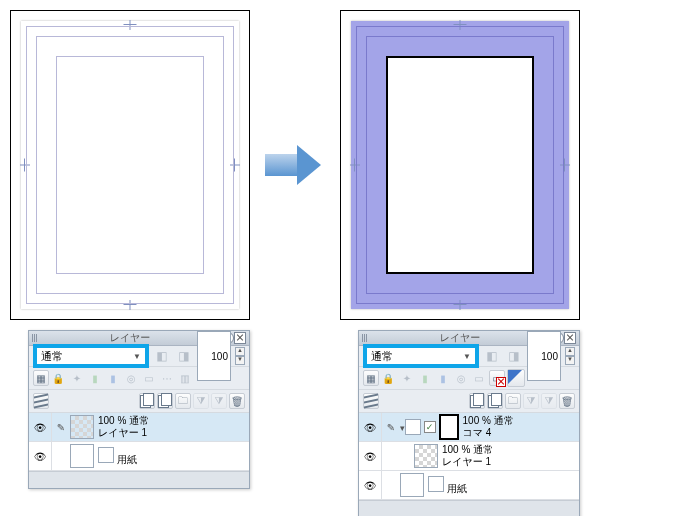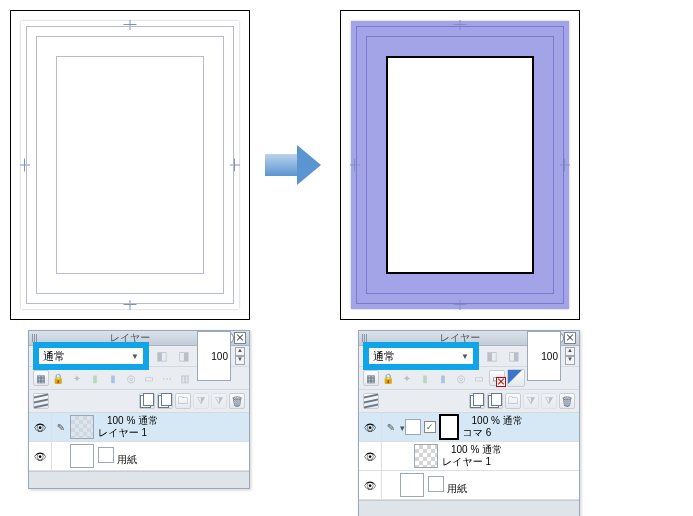--- a/index.html
+++ b/index.html
@@ -123,21 +123,21 @@
     align-items: center;
     height: 20px;
     padding: 0 4px;
     gap: 4px;
     border-bottom: 1px solid #d5dae0;
     background: #e9edf2;
   }
   .blend {
     flex: 1;
     height: 16px;
-    border: 6px solid #0ea5e9;
+    border: 4px solid #0ea5e9;
     background: #fff;
     display: flex;
     align-items: center;
     padding: 0 4px;
     justify-content: space-between;
     font-size: 11px;
   }
   .blend .chev { font-size: 8px; color: #555; }
   .opacity-box {
     width: 28px; height: 16px; border: 1px solid #9aa8b8; background: #fff;
@@ -215,21 +215,21 @@
     border:2px solid #000;
     width:16px;height:22px;
   }
   .thumb-sm {
     width:14px;height:14px;border:1px solid #9aa8b8;background:#fff;display:inline-block;margin-right:3px;
   }
   .chk {
     width:10px;height:10px;border:1px solid #888;background:#fff;display:inline-flex;align-items:center;justify-content:center;font-size:9px;color:#3a7a3a;margin-right:3px;
   }
   .layer-text { display:flex; flex-direction:column; line-height:12px; font-size:10px; }
-  .layer-text .top { color:#000;margin-left:9px; }
+  .layer-text .top { color:#000; }
   .layer-text .name { color:#000; }
   .eye::before{content:"👁";font-size:10px;filter:grayscale(1);}
   .pen::before{content:"✎";font-size:10px;color:#555;}
   .caret::before{content:"▾";font-size:9px;color:#555;}
   .panel-footer { height:16px; background:#dfe4ea;border-top:1px solid #c6ccd4;}
 </style>
 </head>
 <body>
 
 <div class="stage">
@@ -403,21 +403,21 @@
             </div>
           <div class="pen-col">
               <span class="pen"></span>
             </div>
           <span class="caret"></span>
           <span class="thumb-sm"></span>
           <span class="chk">✓</span>
           <div class="thumb frame"></div>
           <div class="layer-text">
             <span class="top">100 % 通常</span>
-            <span class="name">コマ 6</span>
+            <span class="name">コマ 4</span>
           </div>
         </div>
         <div class="layer">
           <div class="vis-col">
               <span class="eye"></span>
             </div>
           <div class="pen-col"></div>
           <span class="indent"></span>
           <div class="thumb checker"></div>
           <div class="layer-text">

